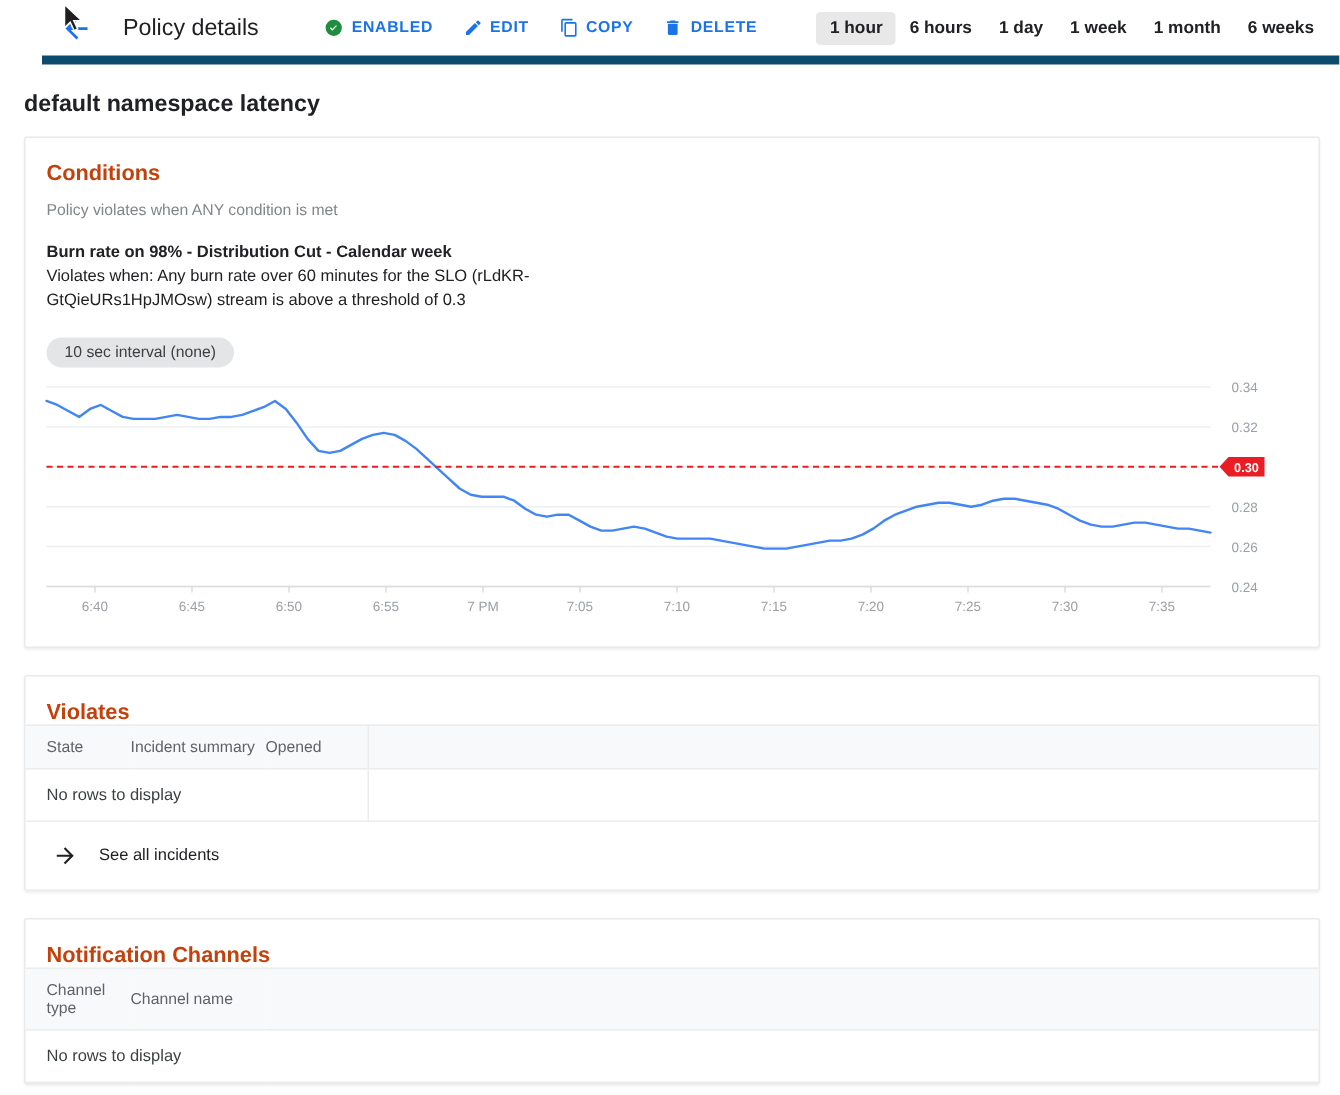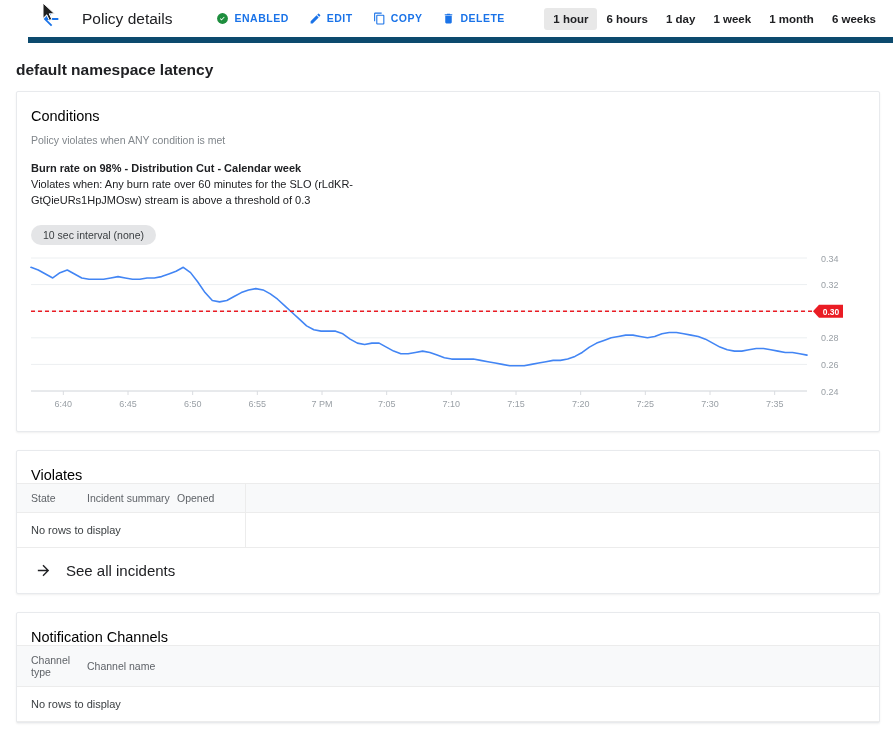--- a/index.html
+++ b/index.html
@@ -88,22 +88,22 @@
     margin: 0 13px 0 16px;
     background: #fff;
     border: 1px solid #e8eaed;
     border-radius: 2px;
     box-shadow: 0 1px 2px rgba(60,64,67,0.08);
   }
   .card + .card { margin-top: 18px; }
 
   .card-title {
     font-size: 14.5px;
-    font-weight: 400;
-    color: #000000;
+    font-weight: 700;
+    color: #c2410c;
     padding: 16px 0 0 14px;
   }
   .card-sub {
     font-size: 10.5px;
     color: #80868b;
     padding: 10px 0 0 14px;
   }
   .cond-name {
     font-size: 11px;
     font-weight: bold;
@@ -165,21 +165,21 @@
     width: 1px; height: 100%;
     background: #ececec;
   }
   .tbl-zone { position: relative; }
 
   .see-all {
     display: flex;
     align-items: center;
     gap: 14px;
     padding: 14px 0 14px 18px;
-    font-size: 15px;
+    font-size: 11px;
     color: #202124;
     cursor: pointer;
   }
 
   .cursor { position: absolute; left: 14px; top: 2px; pointer-events: none; }
 </style>
 </head>
 <body>
 
 <div class="appbar">

